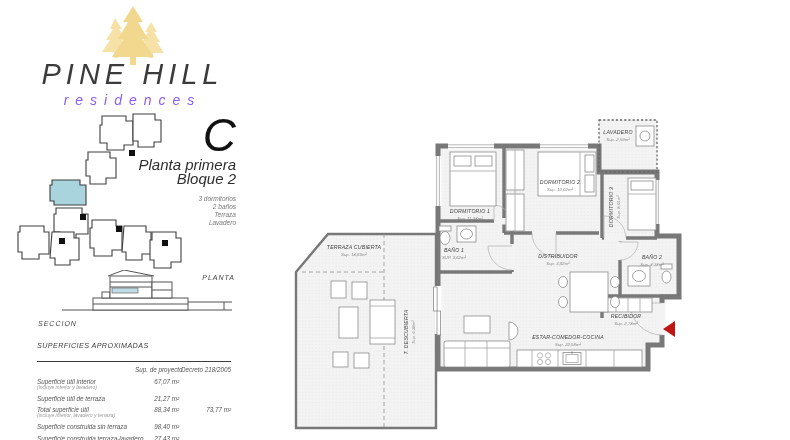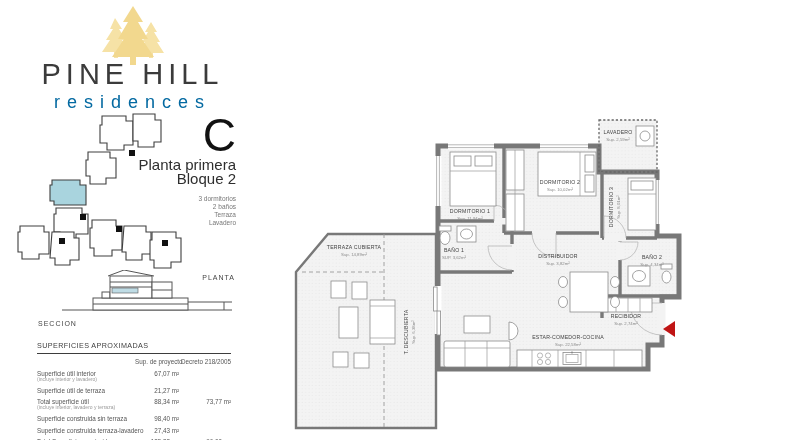--- a/index.html
+++ b/index.html
@@ -1,36 +1,36 @@
 <!DOCTYPE html>
 <html><head>
 <meta charset="utf-8">
 <style>
   html,body{margin:0;padding:0;background:#fff;}
   .page{position:relative;width:776px;height:440px;background:#ffffff;overflow:hidden;
-        font-family:"Liberation Sans",sans-serif;color:#3c3c3c;}
+        font-family:"Liberation Sans",sans-serif;color:#3c3c3c;font-style:italic;}
   
   .logo{position:absolute;left:30px;top:4px;width:205px;text-align:center;}
   .logo svg{display:block;margin:0 auto;}
   .brand-name{font-size:29px;font-weight:300;letter-spacing:5px;color:#3b3b3b;margin-top:-8px;white-space:nowrap;}
-  .brand-tag{font-size:18px;letter-spacing:7px;color:#0369a1;margin-top:1px;}
+  .brand-tag{font-size:14px;letter-spacing:7px;color:#8b5cf6;margin-top:1px;}
   
   .unitblock{position:absolute;left:118px;top:112px;width:118px;text-align:right;}
   .unit-letter{font-size:46px;line-height:46px;font-weight:400;color:#111;}
   .unit-floor,.unit-block{font-size:15px;color:#2e2e2e;line-height:14px;}
   .unit-features{margin-top:9px;font-size:6.5px;line-height:8px;color:#777;}
   
   .siteplan{position:absolute;left:12px;top:110px;}
   .planta-label{position:absolute;left:150px;top:274px;width:85px;text-align:right;
                 font-size:7px;letter-spacing:1px;color:#444;}
   .section{position:absolute;left:58px;top:270px;}
   .seccion-label{position:absolute;left:38px;top:320px;font-size:7px;letter-spacing:1px;color:#444;}
   
   .surfaces{position:absolute;left:37px;top:341px;width:194px;}
-  .s-title{font-size:7.2px;letter-spacing:.4px;color:#3d3d3d;padding-bottom:3px;
+  .s-title{font-size:7.2px;letter-spacing:.4px;color:#3d3d3d;padding-bottom:11px;
            border-bottom:1.6px solid #3d3d3d;}
   .s-head{display:flex;margin-top:4px;font-size:6.3px;color:#555;}
   .srow{display:flex;margin-top:4.5px;font-size:6.3px;color:#555;align-items:flex-start;}
   .c-label{width:98px;white-space:nowrap;}
   .c-proj{width:44px;text-align:right;white-space:nowrap;}
   .c-dec{width:52px;text-align:right;white-space:nowrap;}
   .sub{font-size:5px;color:#999;line-height:5.5px;white-space:nowrap;}
   
   .floorplan{position:absolute;left:282px;top:98px;}
   text{font-family:"Liberation Sans",sans-serif;}

